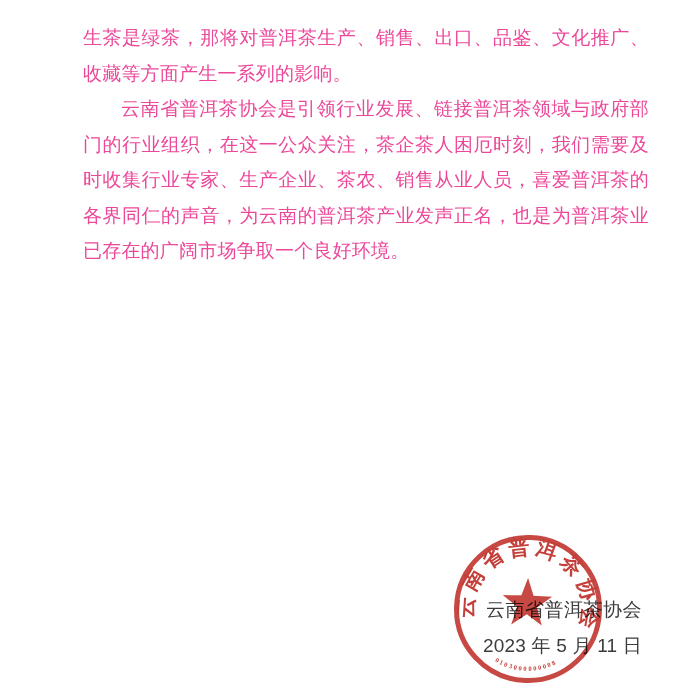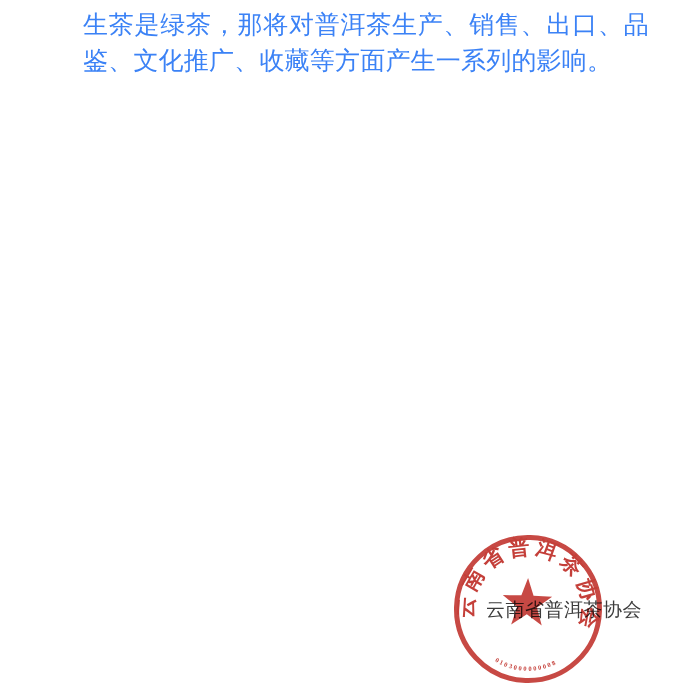--- a/index.html
+++ b/index.html
@@ -5,23 +5,23 @@
   html,body{margin:0;padding:0;background:#ffffff;}
   .page{
     position:relative;
     width:683px;height:695px;
     background:#ffffff;
     overflow:hidden;
     font-family:"Liberation Serif", serif;
   }
   .content{
     position:absolute;
-    left:83px;top:7px;width:566px;
-    font-size:25px;line-height:35.5px;
-    color:#3b82f6;
+    left:83px;top:20px;width:566px;
+    font-size:19px;line-height:35.5px;
+    color:#ec4899;
     text-align:justify;
     letter-spacing:0.2px;
   }
   .content p{margin:0;padding:0;}
   .content p.indent{text-indent:2em;}
   .contact-line{margin-top:35.5px;}
   .latin{font-family:"Liberation Sans", sans-serif;}
   .signature-block{
     position:absolute;
     right:41px;top:592px;
@@ -44,24 +44,26 @@
     font-weight:bold;
   }
 </style>
 </head>
 <body>
 
 <div class="page">
 
   <div class="content">
     <p>生茶是绿茶，那将对普洱茶生产、销售、出口、品鉴、文化推广、收藏等方面产生一系列的影响。</p>
+    <p class="indent">云南省普洱茶协会是引领行业发展、链接普洱茶领域与政府部门的行业组织，在这一公众关注，茶企茶人困厄时刻，我们需要及时收集行业专家、生产企业、茶农、销售从业人员，喜爱普洱茶的各界同仁的声音，为云南的普洱茶产业发声正名，也是为普洱茶业已存在的广阔市场争取一个良好环境。</p>
   </div>
 
   <div class="signature-block">
     <div>云南省普洱茶协会</div>
+    <div class="sig-date">2023 年 5 月 11 日</div>
   </div>
 
   <svg class="seal" viewBox="0 0 160 160">
     <defs>
       <path id="sealArc" d="M 28.3 98.8 A 55 55 0 1 1 127.6 107.5" fill="none"></path>
       <path id="serialArc" d="M 36.2 123.8 A 62 62 0 0 0 123.8 123.8" fill="none"></path>
     </defs>
     <circle cx="80" cy="80" r="71.5" fill="none" stroke="#c0302a" stroke-width="5" opacity="0.95"></circle>
     <polygon fill="#c0302a" opacity="0.95" points="79,49 85.1,66.6 103.7,67 88.9,78.2 94.3,96 79,85.4 63.7,96 69.1,78.2 54.3,67 72.9,66.6"></polygon>
     <text font-size="21" fill="#c0302a" letter-spacing="4.5">

